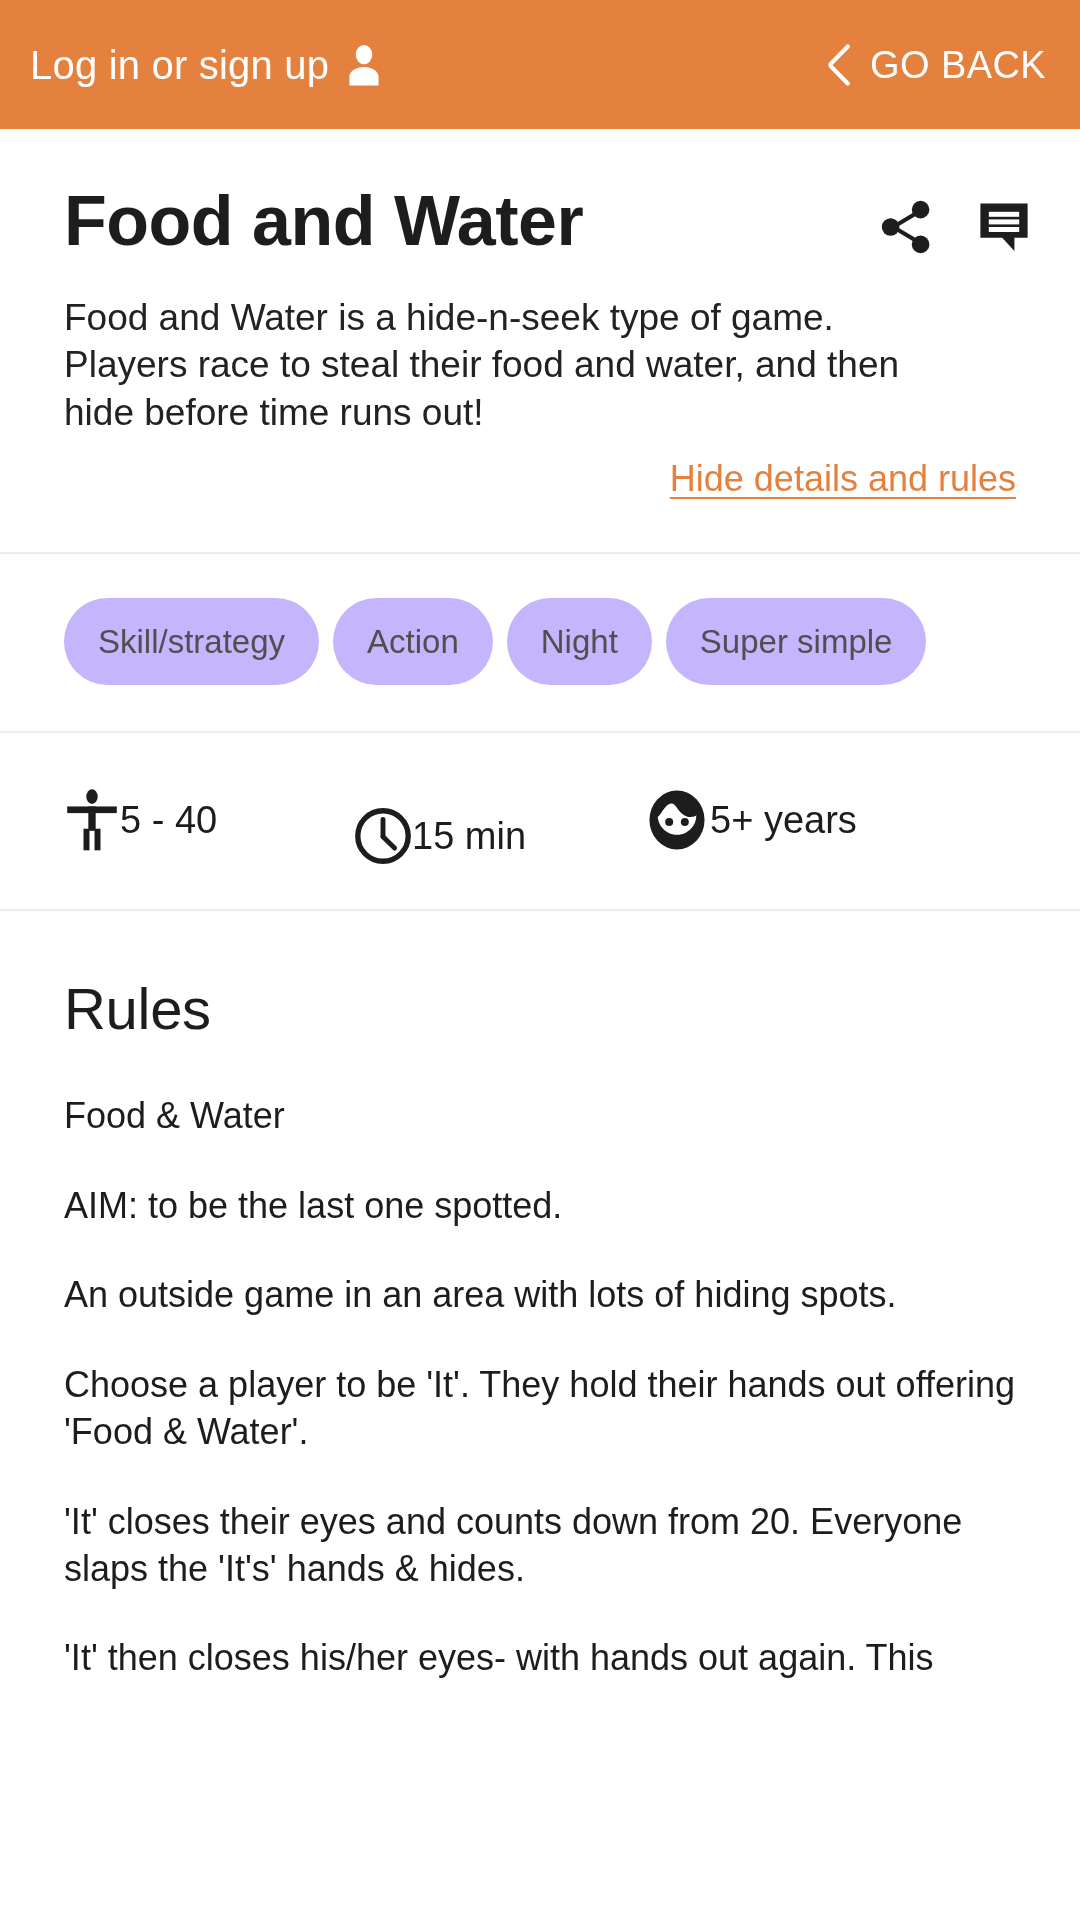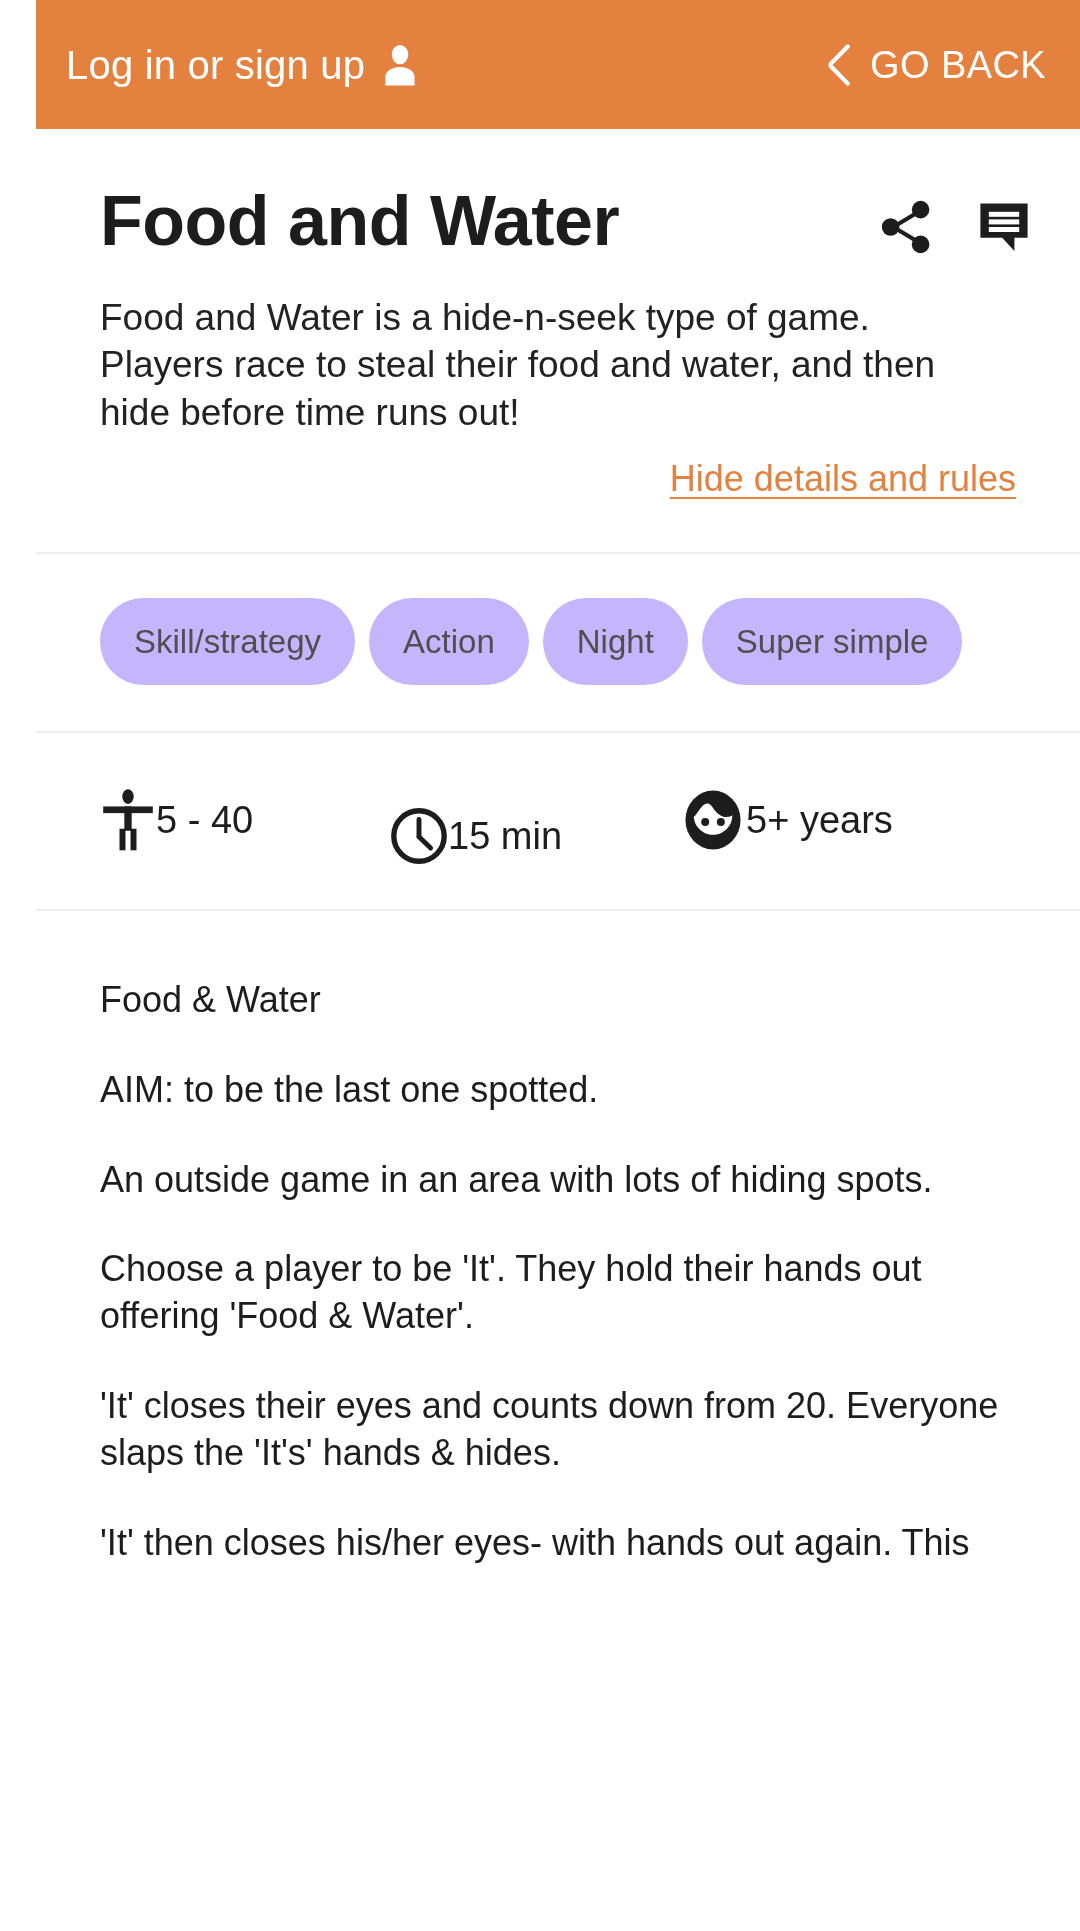--- a/index.html
+++ b/index.html
@@ -12,21 +12,20 @@
     overflow: hidden;
   }
 
   #app {
     width: 1080px;
     height: 1931px;
     position: relative;
     background: #ffffff;
     display: flex;
     flex-direction: column;
-    padding-left: 36px;
   }
 
   
   .topbar {
     height: 129px;
     min-height: 129px;
     background: #e4813f;
     display: flex;
     align-items: center;
     justify-content: space-between;
@@ -311,20 +310,21 @@
           <circle cx="17.4" cy="14.4" r="1.75" fill="#1d1d1d"></circle>
         </svg>
       </span>
       <span class="meta-text">5+ years</span>
     </div>
   </div>
 
   <div class="divider"></div>
 
   <div class="rules-section">
+    <h2 class="rules-heading">Rules</h2>
 
     <p class="rules-para">Food &amp; Water</p>
     <p class="rules-para">AIM: to be the last one spotted.</p>
     <p class="rules-para">An outside game in an area with lots of hiding spots.</p>
     <p class="rules-para">Choose a player to be 'It'. They hold their hands out offering 'Food &amp; Water'.</p>
     <p class="rules-para">'It' closes their eyes and counts down from 20. Everyone slaps the 'It's' hands &amp; hides.</p>
     <p class="rules-para">'It' then closes his/her eyes- with hands out again. This</p>
   </div>
 
 </div>

